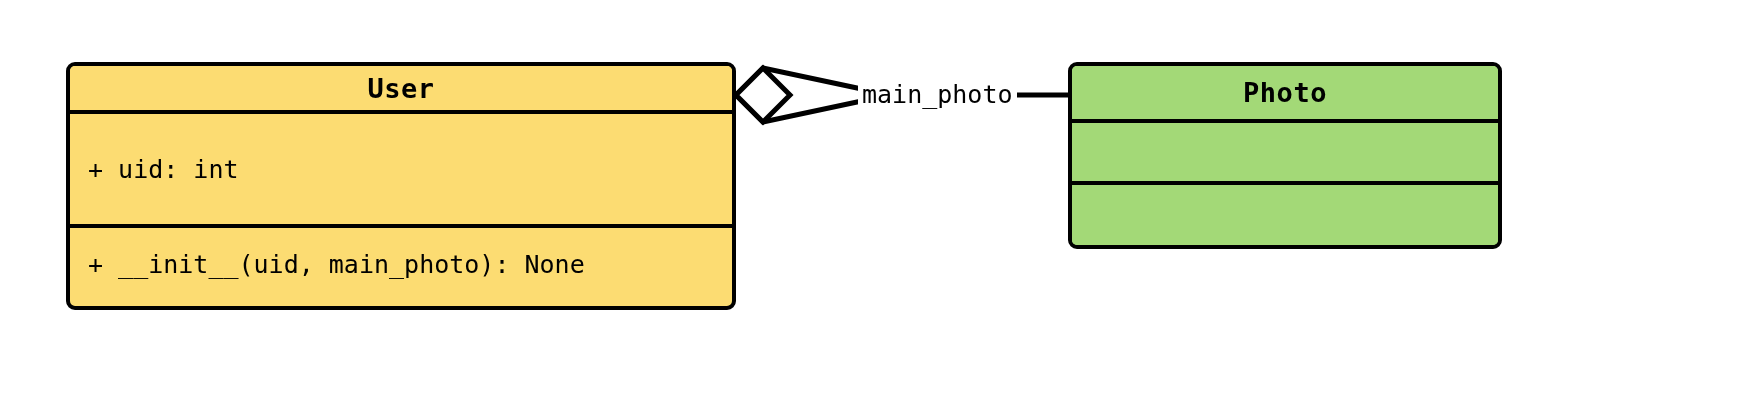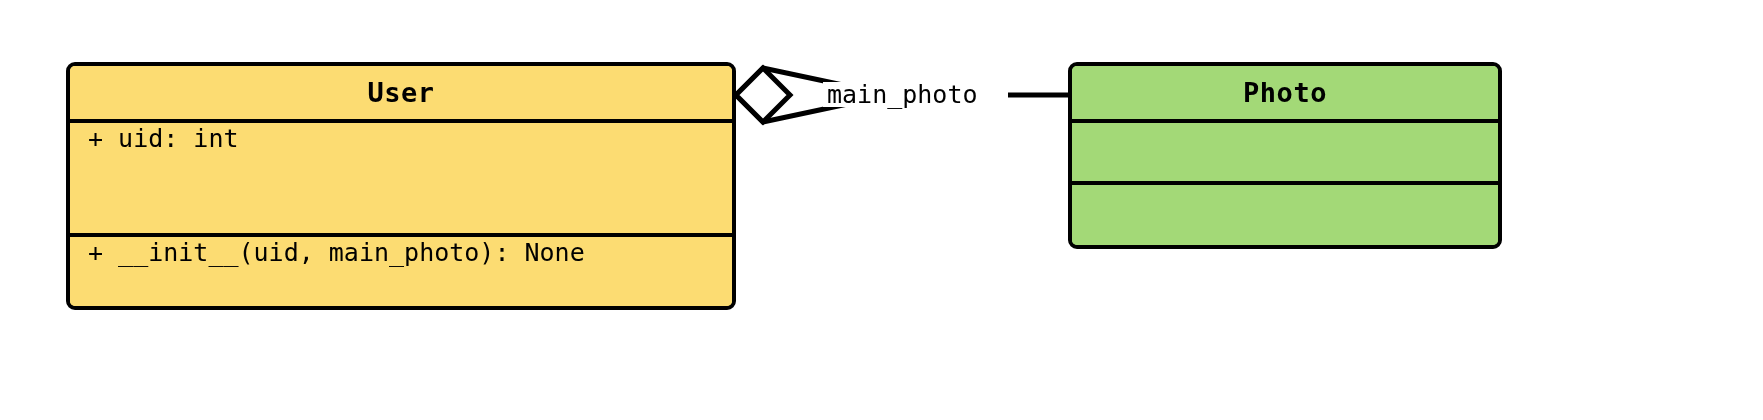--- a/index.html
+++ b/index.html
@@ -47,20 +47,21 @@
     justify-content: center;
     font-weight: bold;
     font-size: 27px;
     letter-spacing: 0.5px;
     color: #000000;
   }
 
   .member-list {
     display: flex;
     flex-direction: column;
+    justify-content: center;
     padding: 0 18px;
     gap: 40px;
   }
 
   .member {
     font-size: 25px;
     line-height: 31px;
     color: #000000;
     white-space: pre;
   }
@@ -70,21 +71,21 @@
 
   
   #class-user {
     left: 66px;
     top: 62px;
     width: 670px;
     height: 248px;
     background: #fcdc72;
   }
   #class-user .compartment { background: #fcdc72; }
-  #class-user .c-title  { height: 57px; }
+  #class-user .c-title  { height: 48px; }
   #class-user .c-attrs  { height: 114px; }
   #class-user .c-ops    { height: 73px; }
 
   
   #class-photo {
     left: 1068px;
     top: 62px;
     width: 434px;
     height: 187px;
     background: #a3d977;
@@ -105,20 +106,21 @@
   }
 
   .edge-label {
     position: absolute;
     font-size: 25px;
     line-height: 25px;
     color: #000000;
     white-space: pre;
     background: #ffffff;
     padding: 0 4px;
+    margin-left: 35px;
   }
   #assoc-label {
     left: 823px;
     top: 82px;
   }
 </style>
 </head>
 <body>
 
 <div id="canvas">

